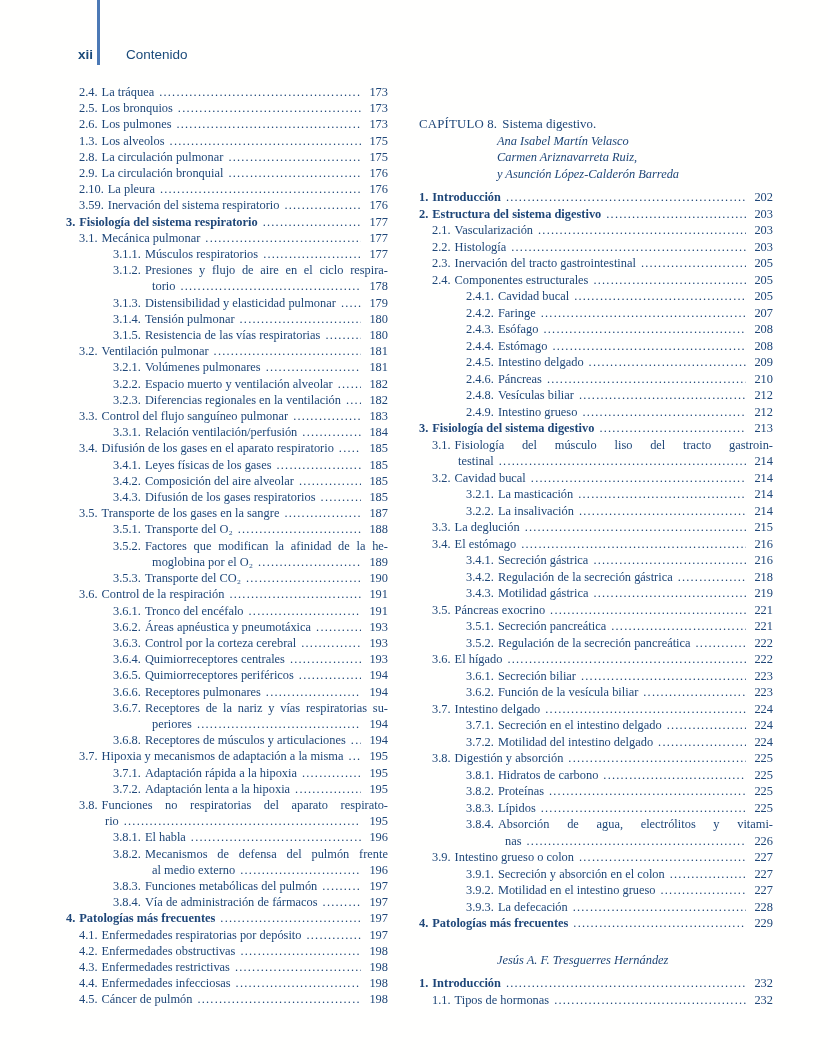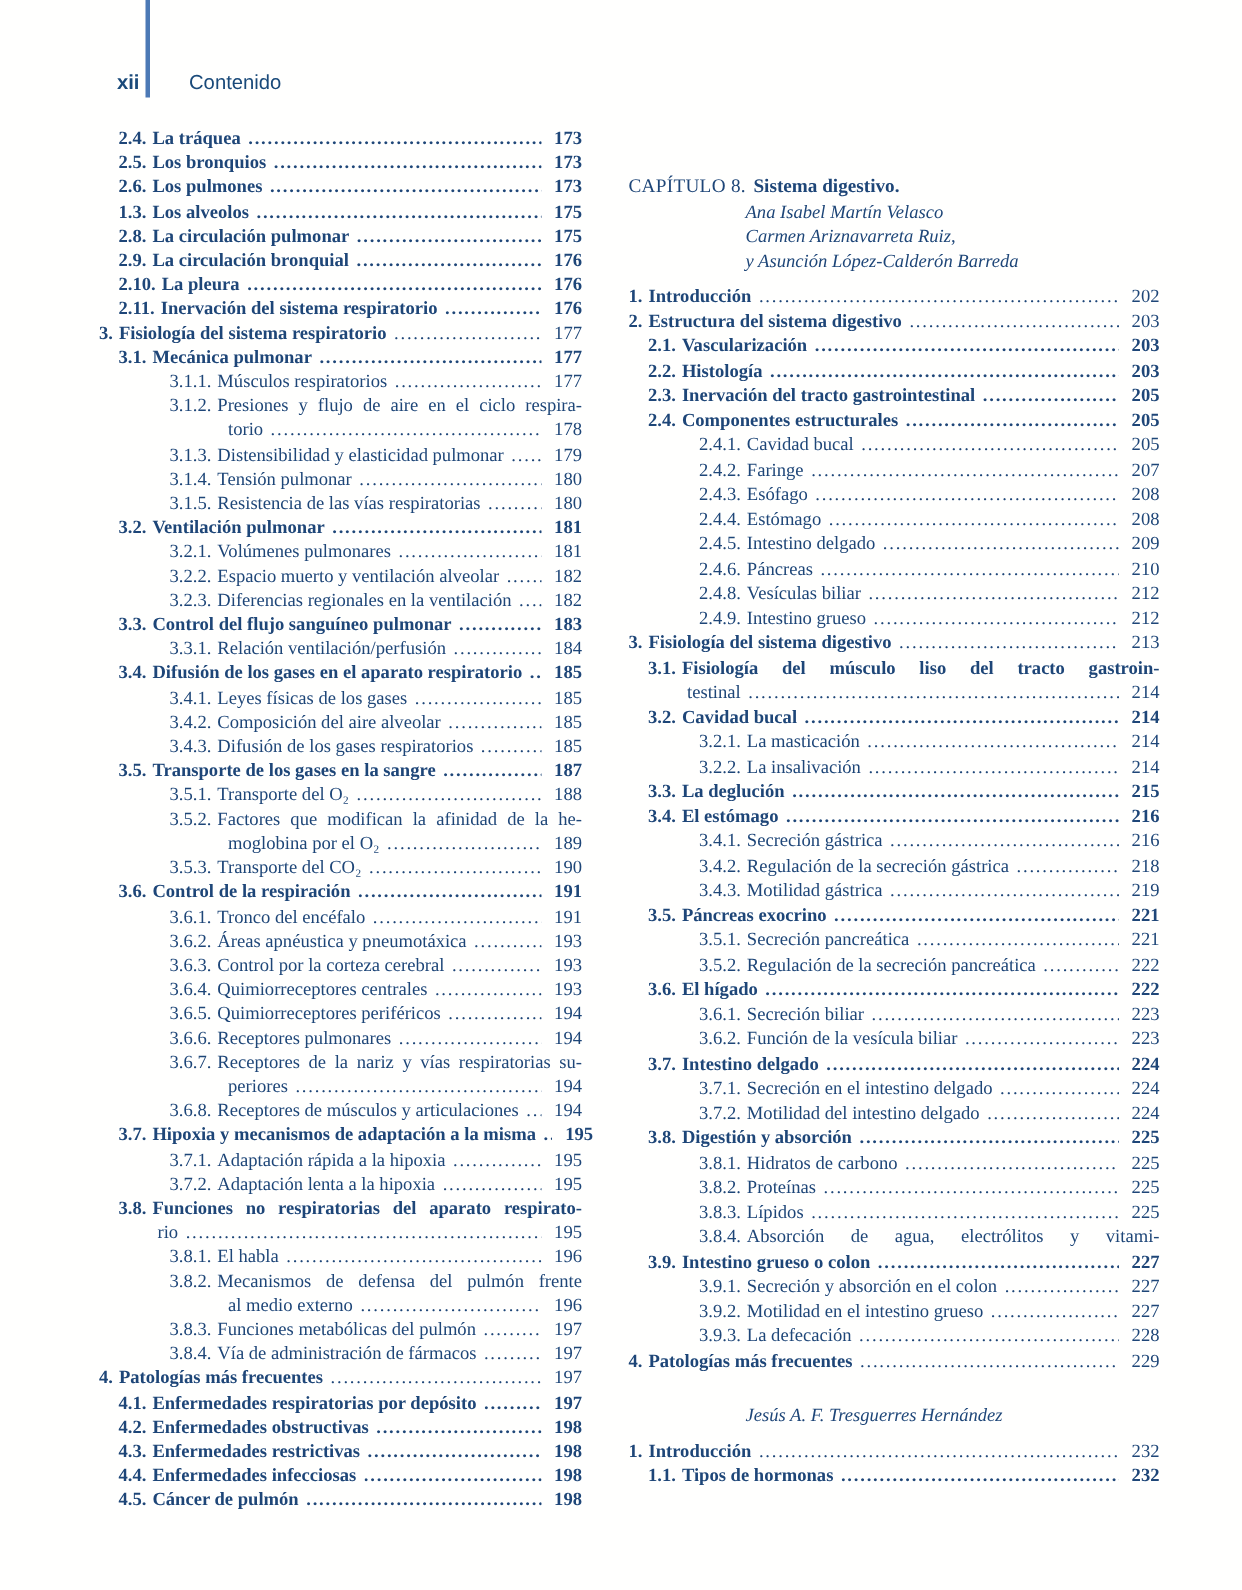--- a/index.html
+++ b/index.html
@@ -40,21 +40,21 @@
   .col-left{left:66px;width:322px;}
   .col-right{left:419px;width:354px;margin-top:32px;}
   .col-left .row{line-height:16.2px;}
   .col-right .row{line-height:16.5px;}
   
   .row{
     display:flex;align-items:baseline;
     font-size:12.4px;
   }
   .lvl1{padding-left:0;}
-  .lvl2{padding-left:13px;font-weight:bold;}
+  .lvl2{padding-left:13px;}
   .lvl3{padding-left:47px;}
   .cont2{padding-left:39px;}
   .cont3{padding-left:86px;align-items:flex-end;}
   .num{white-space:nowrap;margin-right:4px;flex:0 0 auto;}
   .txt{white-space:nowrap;flex:0 1 auto;}
   .row.bold .num,.row.bold .txt{font-weight:bold;}
   .row.wrapfirst .txt{
     flex:1 1 auto;white-space:normal;
     text-align:justify;text-align-last:justify;
   }
@@ -62,21 +62,21 @@
     flex:1 1 auto;min-width:6px;overflow:hidden;white-space:nowrap;
     margin:0 4px 0 5px;letter-spacing:1.2px;
     font-size:12.4px;
   }
   .dots::after{content:"......................................................................................................................................................................";}
   .pg{flex:0 0 auto;min-width:23px;text-align:right;white-space:nowrap;}
   
   .chapter{margin-bottom:7px;}
   .chapline{display:flex;font-size:12.8px;line-height:16.5px;}
   .chlabel{white-space:nowrap;margin-right:5px;letter-spacing:.2px;}
-  .chtitle{font-weight:bold;white-space:nowrap;}
+  .chtitle{font-weight:normal;white-space:nowrap;}
   .authors{padding-left:78px;font-style:italic;font-size:12.4px;line-height:16.5px;}
   .spacer9{height:20px;}
 </style>
 </head>
 <body>
 
 <div class="page">
   <div class="folio">xii</div>
   <div class="hrule"></div>
   <div class="htitle">Contenido</div>
@@ -118,21 +118,21 @@
         <span class="dots"></span>
         <span class="pg">176</span>
       </div>
       <div class="row lvl2">
         <span class="num">2.10.</span>
         <span class="txt">La pleura</span>
         <span class="dots"></span>
         <span class="pg">176</span>
       </div>
       <div class="row lvl2">
-        <span class="num">2.11.</span>
+        <span class="num">3.59.</span>
         <span class="txt">Inervación del sistema respiratorio</span>
         <span class="dots"></span>
         <span class="pg">176</span>
       </div>
       <div class="row lvl1 bold">
         <span class="num">3.</span>
         <span class="txt">Fisiología del sistema respiratorio</span>
         <span class="dots"></span>
         <span class="pg">177</span>
       </div>
@@ -646,20 +646,25 @@
         <div class="row lvl3">
           <span class="num">3.8.3.</span>
           <span class="txt">Lípidos</span>
           <span class="dots"></span>
           <span class="pg">225</span>
         </div>
         <div class="row lvl3 wrapfirst">
           <span class="num">3.8.4.</span>
           <span class="txt">Absorción de agua, electrólitos y vitami-</span>
         </div>
+        <div class="row cont cont3">
+          <span class="txt">nas</span>
+          <span class="dots"></span>
+          <span class="pg">226</span>
+        </div>
         <div class="row lvl2">
           <span class="num">3.9.</span>
           <span class="txt">Intestino grueso o colon</span>
           <span class="dots"></span>
           <span class="pg">227</span>
         </div>
         <div class="row lvl3">
           <span class="num">3.9.1.</span>
           <span class="txt">Secreción y absorción en el colon</span>
           <span class="dots"></span>

